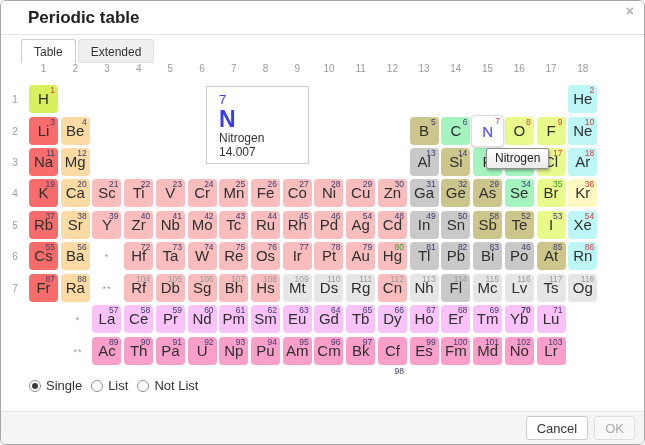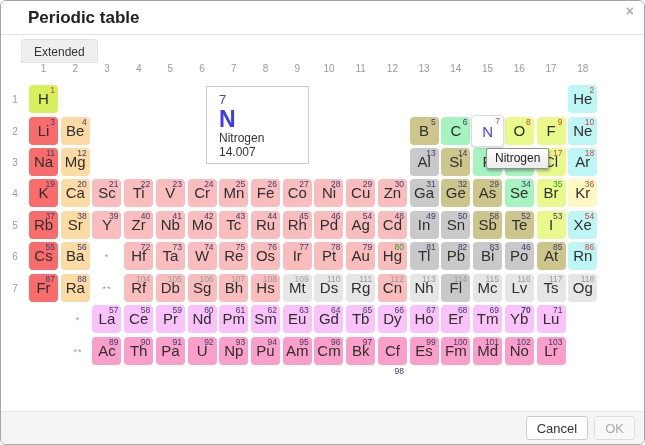--- a/index.html
+++ b/index.html
@@ -51,20 +51,21 @@
 <body>
 
 <div id="dialog">
 
   <div id="hdr">
     <div id="title">Periodic table</div>
     <div id="close">×</div>
   </div>
 
   <div id="tabs">
+    <div class="tab active">Table</div>
     <div class="tab inactive">Extended</div>
   </div>
 
   <div id="grid">
       <div class="col-label" style="left: 28px; top: 62px; width: 29px;">1</div>
       <div class="col-label" style="left: 59.72px; top: 62px; width: 29px;">2</div>
       <div class="col-label" style="left: 91.44px; top: 62px; width: 29px;">3</div>
       <div class="col-label" style="left: 123.16px; top: 62px; width: 29px;">4</div>
       <div class="col-label" style="left: 154.88px; top: 62px; width: 29px;">5</div>
       <div class="col-label" style="left: 186.6px; top: 62px; width: 29px;">6</div>
@@ -213,19 +214,35 @@
 
   <div id="info-card">
     <div id="info-num" style="color: rgb(59, 59, 240);">7</div>
     <div id="info-sym" style="color: rgb(59, 59, 240);">N</div>
     <div id="info-name">Nitrogen</div>
     <div id="info-mass">14.007</div>
   </div>
 
   <div id="tooltip">Nitrogen</div>
 
+  <div id="options">
+    <div class="opt selected">
+      <span class="radio">
+          <span class="dot"></span>
+        </span>
+      <span>Single</span>
+    </div>
+    <div class="opt">
+      <span class="radio"></span>
+      <span>List</span>
+    </div>
+    <div class="opt">
+      <span class="radio"></span>
+      <span>Not List</span>
+    </div>
+  </div>
 
   <div id="footer">
     <button class="btn" id="btn-cancel">Cancel</button>
     <button class="btn" id="btn-ok" disabled="">OK</button>
   </div>
 
 </div>
 
 </body></html>

